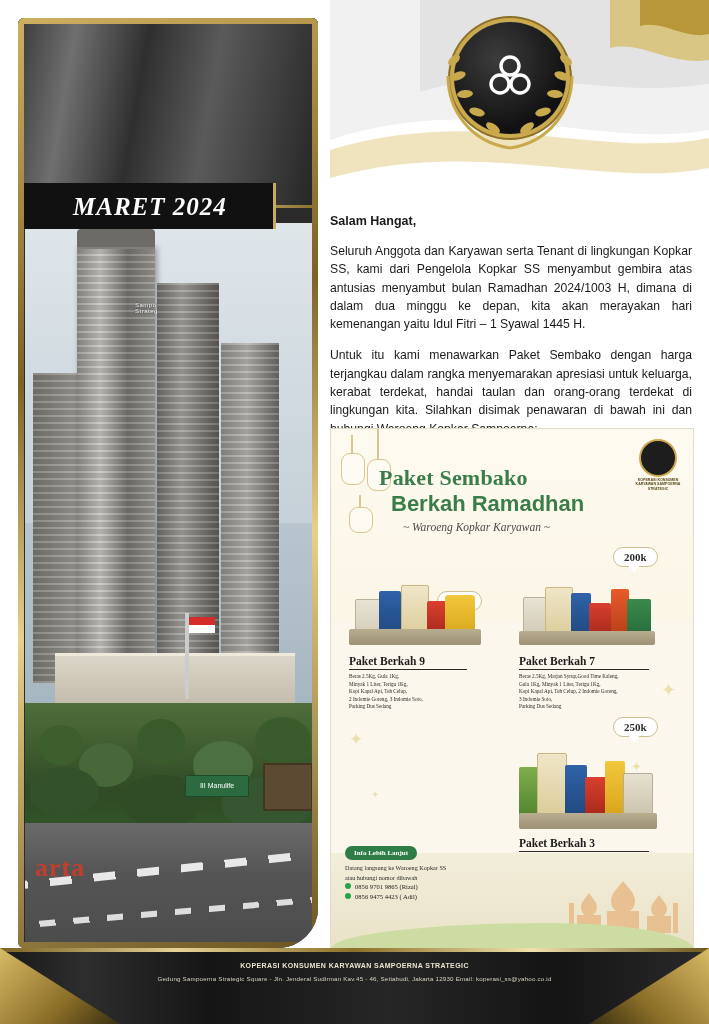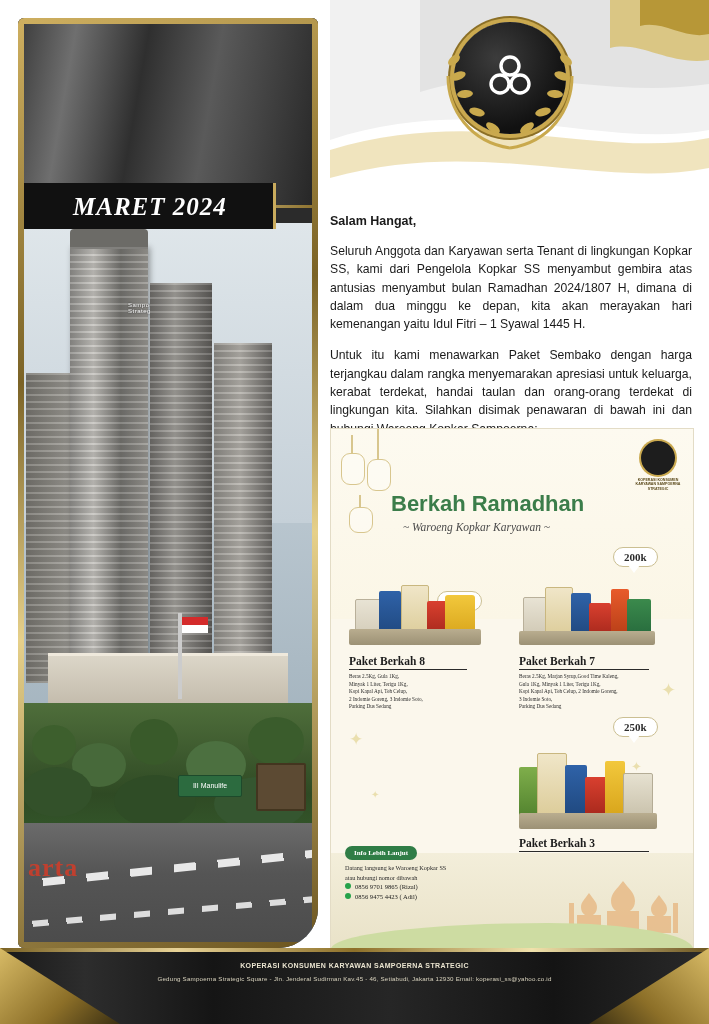--- a/index.html
+++ b/index.html
@@ -61,21 +61,21 @@
     border-right:3px solid #c9ab5d;
   }
   .month-txt{
     position:absolute;left:55px;top:175px;z-index:6;
     color:#ffffff;font-size:25px;font-weight:bold;letter-spacing:1px;
     font-family:"Liberation Serif", serif;
     font-style:italic;
   }
   
   .photo{
-    position:absolute;left:0;top:205px;width:348px;height:725px;
+    position:absolute;left:7px;top:205px;width:348px;height:725px;
     overflow:hidden;z-index:2;
     background:linear-gradient(#cfd8df,#b9c6cf 40%,#8fa2ae 100%);
   }
   .sky{position:absolute;left:0;top:0;width:300px;height:300px;
     background:linear-gradient(#dfe6ea,#c5d0d8);}
   .tower-a{
     position:absolute;left:52px;top:24px;width:78px;height:430px;
     background:linear-gradient(90deg,#8e8d8a,#c6c4bf 30%,#74736f 65%,#9a9893);
     box-shadow:2px 0 6px rgba(0,0,0,.35);
   }
@@ -382,21 +382,21 @@
           <circle cx="27" cy="15" r="9"></circle>
           <circle cx="17" cy="33" r="9"></circle>
           <circle cx="37" cy="33" r="9"></circle>
         </g>
       </svg>
     </div>
   </div>
 
   <div class="letter">
     <p class="salam">Salam Hangat,</p>
-    <p class="para">Seluruh Anggota dan Karyawan serta Tenant di lingkungan Kopkar SS, kami dari Pengelola Kopkar SS menyambut gembira atas antusias menyambut bulan Ramadhan 2024/1807 H, dimana di dalam dua minggu ke depan, kita akan merayakan hari kemenangan yaitu Idul Fitri – 1 Syawal 1445 H.</p>
+    <p class="para">Seluruh Anggota dan Karyawan serta Tenant di lingkungan Kopkar SS, kami dari Pengelola Kopkar SS menyambut gembira atas antusias menyambut bulan Ramadhan 2024/1003 H, dimana di dalam dua minggu ke depan, kita akan merayakan hari kemenangan yaitu Idul Fitri – 1 Syawal 1445 H.</p>
     <p class="para">Untuk itu kami menawarkan Paket Sembako dengan harga terjangkau dalam rangka menyemarakan apresiasi untuk keluarga, kerabat terdekat, handai taulan dan orang-orang terdekat di lingkungan kita. Silahkan disimak penawaran di bawah ini dan hubungi Waroeng Kopkar Sampoerna;</p>
   </div>
 
   <div class="flyer">
     <div class="flyer-top-pattern"></div>
 
     <div class="lantern" style="left:10px;top:6px;">
       <div class="str"></div>
         <div class="body"></div>
     </div>
@@ -413,34 +413,35 @@
     <div class="star" style="left:330px;top:250px;font-size:18px;">✦</div>
     <div class="star" style="left:18px;top:300px;font-size:17px;">✦</div>
     <div class="star" style="left:300px;top:330px;">✦</div>
     <div class="star" style="left:40px;top:360px;font-size:10px;">✦</div>
 
     <div class="flyer-logo">
       <div class="c"></div>
       <div class="t">KOPERASI KONSUMEN KARYAWAN SAMPOERNA STRATEGIC</div>
     </div>
 
+    <div class="f-title1">Paket Sembako</div>
     <div class="f-title2">Berkah Ramadhan</div>
     <div class="f-sub">~ Waroeng Kopkar Karyawan ~</div>
 
     <div class="pkg" style="left:18px;top:122px;">
       <div class="bubble" style="left:88px;top:-4px;margin-top:44px;">150k</div>
       <div class="photo-box" style="margin-top:26px;">
         <div class="gr" style="left:6px;top:22px;width:26px;height:44px;background:linear-gradient(#e8e3d4,#cfc7b2);border:1px solid #b9b09a;"></div>
         <div class="gr" style="left:30px;top:14px;width:22px;height:52px;background:linear-gradient(#2f62a8,#1d4478);"></div>
         <div class="gr" style="left:52px;top:8px;width:26px;height:58px;background:linear-gradient(#f0e6c8,#d9c892);border:1px solid #c9b77f;"></div>
         <div class="gr" style="left:78px;top:24px;width:20px;height:42px;background:linear-gradient(#d9402f,#9c2318);"></div>
         <div class="gr" style="left:96px;top:18px;width:30px;height:48px;background:linear-gradient(#f2c83c,#d49f16);border-radius:3px;"></div>
         <div class="gr" style="left:0px;top:52px;width:132px;height:16px;background:linear-gradient(#b9ad8f,#9c9175);"></div>
       </div>
-      <div class="pkg-name">Paket Berkah 8</div>
+      <div class="pkg-name">Paket Berkah 9</div>
       <div class="pkg-name-underline"></div>
       <div class="pkg-desc" style="white-space:pre-line">Beras 2.5Kg, Gula 1Kg,
 Minyak 1 Liter, Terigu 1Kg,
 Kopi Kapal Api, Teh Celup,
 2 Indomie Goreng, 3 Indomie Soto,
 Parking Dus Sedang</div>
     </div>
 
     <div class="pkg" style="left:188px;top:122px;">
       <div class="bubble" style="left:94px;top:-4px;">200k</div>

